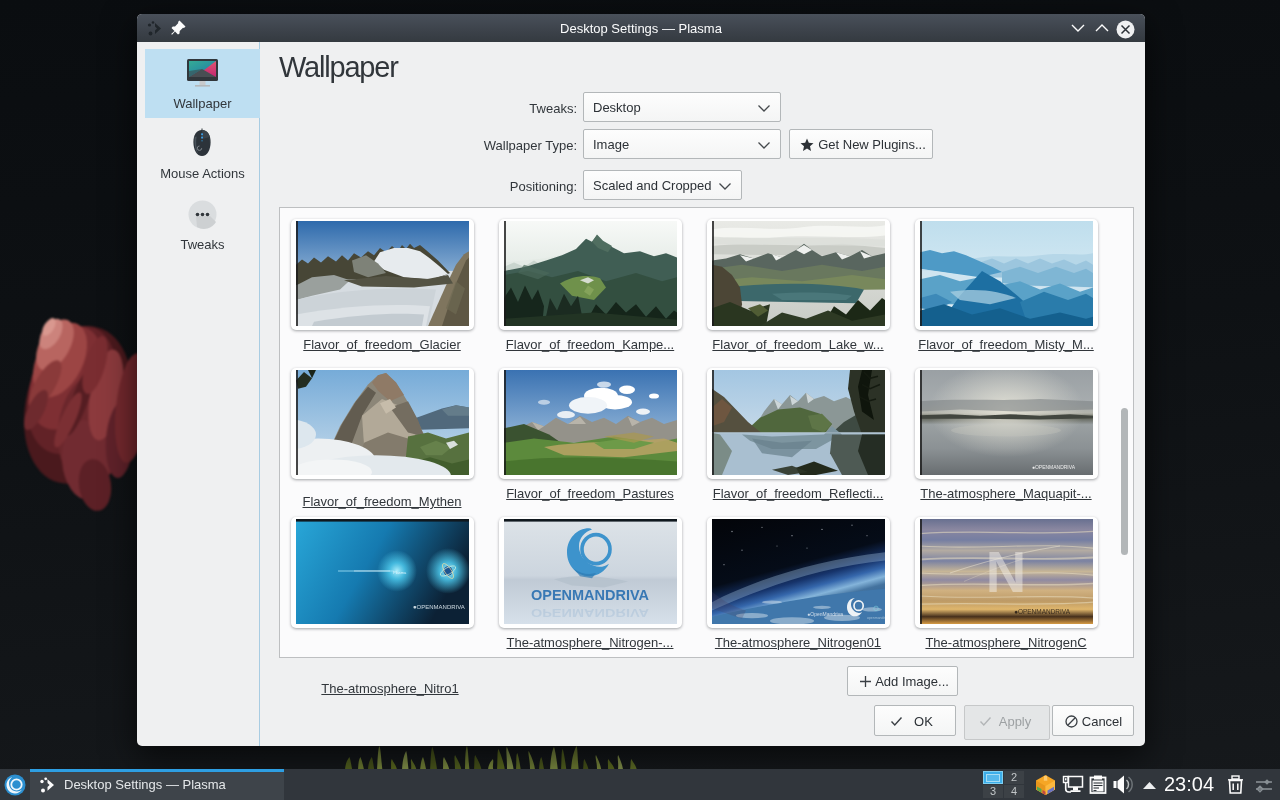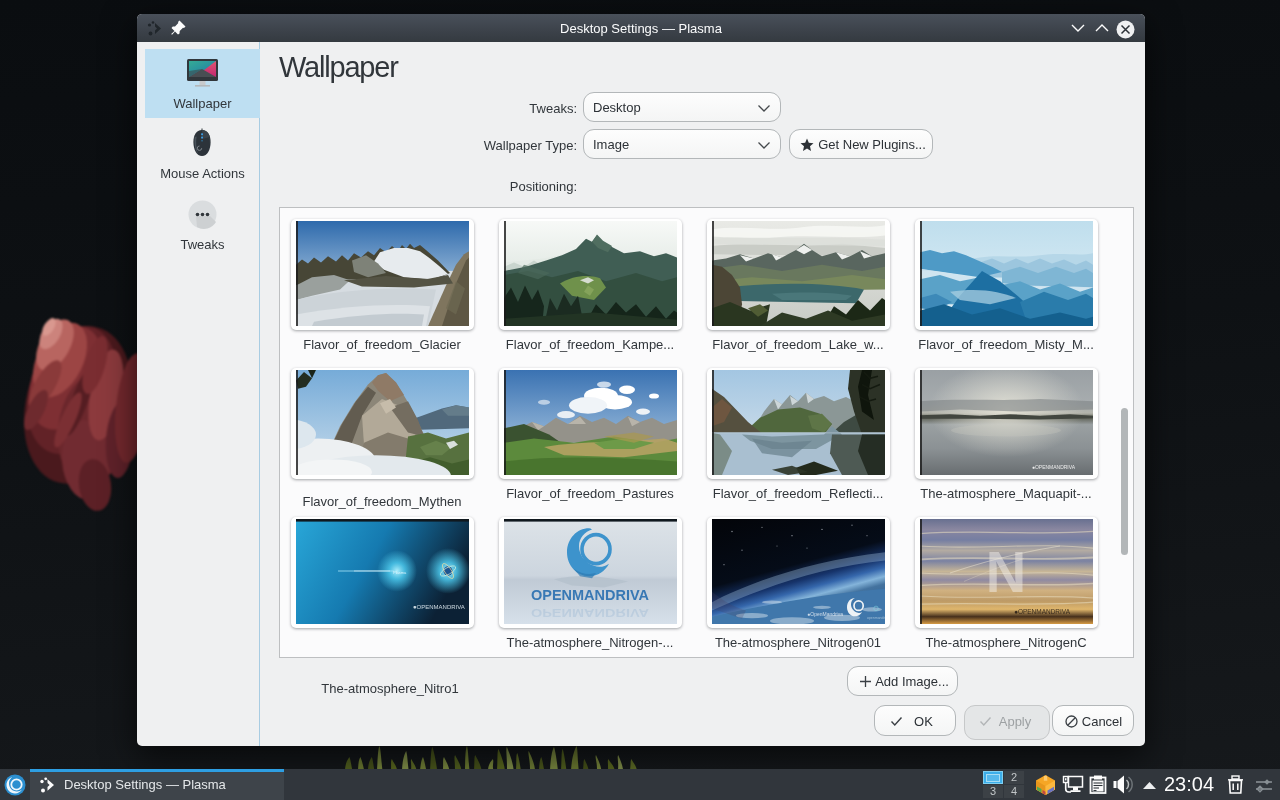--- a/index.html
+++ b/index.html
@@ -8,28 +8,28 @@
 .abs { position:absolute; }
 #desk { left:0; top:0; width:1280px; height:800px; background:linear-gradient(175deg,#0a0d10 0%,#0e1114 45%,#16191c 100%); }
 #win { left:137px; top:14px; width:1008px; height:732px; border-radius:5px; background:#eff0f1; box-shadow:0 10px 34px rgba(0,0,0,0.65); }
 #titlebar { left:0; top:0; width:1008px; height:28px; border-radius:5px 5px 0 0; background:linear-gradient(180deg,#49505a 0%,#3c424a 60%,#343a40 100%); }
 #title { width:1008px; top:7px; text-align:center; color:#fbfcfd; font-size:13px; }
 #sideline { left:122px; top:28px; width:1px; height:704px; background:#a8cce2; }
 #selitem { left:8px; top:35px; width:115px; height:69px; background:#bedff2; }
 .silabel { text-align:center; color:#31363b; font-size:13px; width:115px; left:8px; }
 #heading { left:142px; top:37px; font-size:29px; letter-spacing:-1.2px; color:#31363b; }
 .flabel { color:#31363b; font-size:13px; text-align:right; width:160px; }
-.combo,.btn { border:1px solid #b3b7b9; border-radius:11px; background:linear-gradient(180deg,#fdfdfd 0%,#f4f5f5 100%); color:#2c3136; font-size:13px; }
+.combo,.btn { border:1px solid #b3b7b9; border-radius:2px; background:linear-gradient(180deg,#fdfdfd 0%,#f4f5f5 100%); color:#2c3136; font-size:13px; }
 .btn.disabled { background:#e4e6e7; border-color:#c6c8c9; color:#9da1a3; }
 .ct { position:absolute; left:9px; top:7px; white-space:nowrap; }
 .bt { position:absolute; top:7px; white-space:nowrap; width:100%; text-align:center; }
 #panel { left:142px; top:193px; width:855px; height:451px; border:1px solid #bdbfc1; background:#fbfbfc; }
 .card { position:absolute; width:183px; height:111px; background:#fff; border-radius:5px; box-shadow:0 1px 3px rgba(30,35,40,0.4); }
 .card svg { position:absolute; left:5px; top:2px; }
-.clabel { position:absolute; width:210px; text-align:center; font-size:13px; color:#31363b; white-space:nowrap; }
+.clabel { position:absolute; width:210px; text-align:center; font-size:13px; color:#31363b; white-space:nowrap;text-decoration:underline; }
 #sbar { left:984px; top:394px; width:7px; height:147px; background:#b2b6b8; border-radius:3.5px; }
 #taskbar { left:0; top:769px; width:1280px; height:31px; background:#31363c; }
 #task { left:30px; top:769px; width:254px; height:31px; background:#3e444a; }
 #taskline { left:30px; top:769px; width:254px; height:3px; background:#2e9fe3; }
 #tasktext { left:64px; top:777px; color:#e4e7e9; font-size:13px; }
 #clock { left:1164px; top:773px; color:#fcfcfc; font-size:20px; }
 .pcell { position:absolute; background:#3c4146; color:#c2c6c8; font-size:11px; text-align:center; line-height:13px; }
 </style>
 </head>
 <body>
@@ -173,20 +173,26 @@
         <path d="M1.5 1.5 L7 7 L12.5 1.5" fill="none" stroke="#45494d" stroke-width="1.3"></path>
       </svg>
     </div>
   <div class="abs btn" style="left:652px;top:115px;width:144px;height:30px;">
     <svg style="position:absolute;left:10px;top:8px;" width="14" height="14" viewBox="0 0 14 14">
         <path d="M7 0.5 L8.8 4.8 L13.5 5.2 L10 8.3 L11 13 L7 10.5 L3 13 L4 8.3 L0.5 5.2 L5.2 4.8 Z" fill="#2c3136"></path>
       </svg>
     <span class="bt" style="padding-left:22px;">Get New Plugins...</span>
     </div>
   <div class="abs flabel" style="left:280px;top:165px;">Positioning:</div>
+  <div class="abs combo" style="left:446px;top:156px;width:159px;height:30px;">
+      <span class="ct">Scaled and Cropped</span>
+    <svg style="position:absolute;right:9px;top:11px;" width="14" height="9" viewBox="0 0 14 9">
+        <path d="M1.5 1.5 L7 7 L12.5 1.5" fill="none" stroke="#45494d" stroke-width="1.3"></path>
+      </svg>
+    </div>
   <div id="panel" class="abs"></div>
   <div id="sbar" class="abs"></div>
 
   <div class="card" style="left:154px;top:205px;">
       <svg width="173" height="105" viewBox="0 0 173 101" preserveAspectRatio="none">
     <defs>
           <linearGradient id="g1s" x1="0" y1="0" x2="0" y2="1">
             <stop offset="0" stop-color="#2e6aac"></stop>
             <stop offset="1" stop-color="#8cb0d4"></stop>
           </linearGradient>

